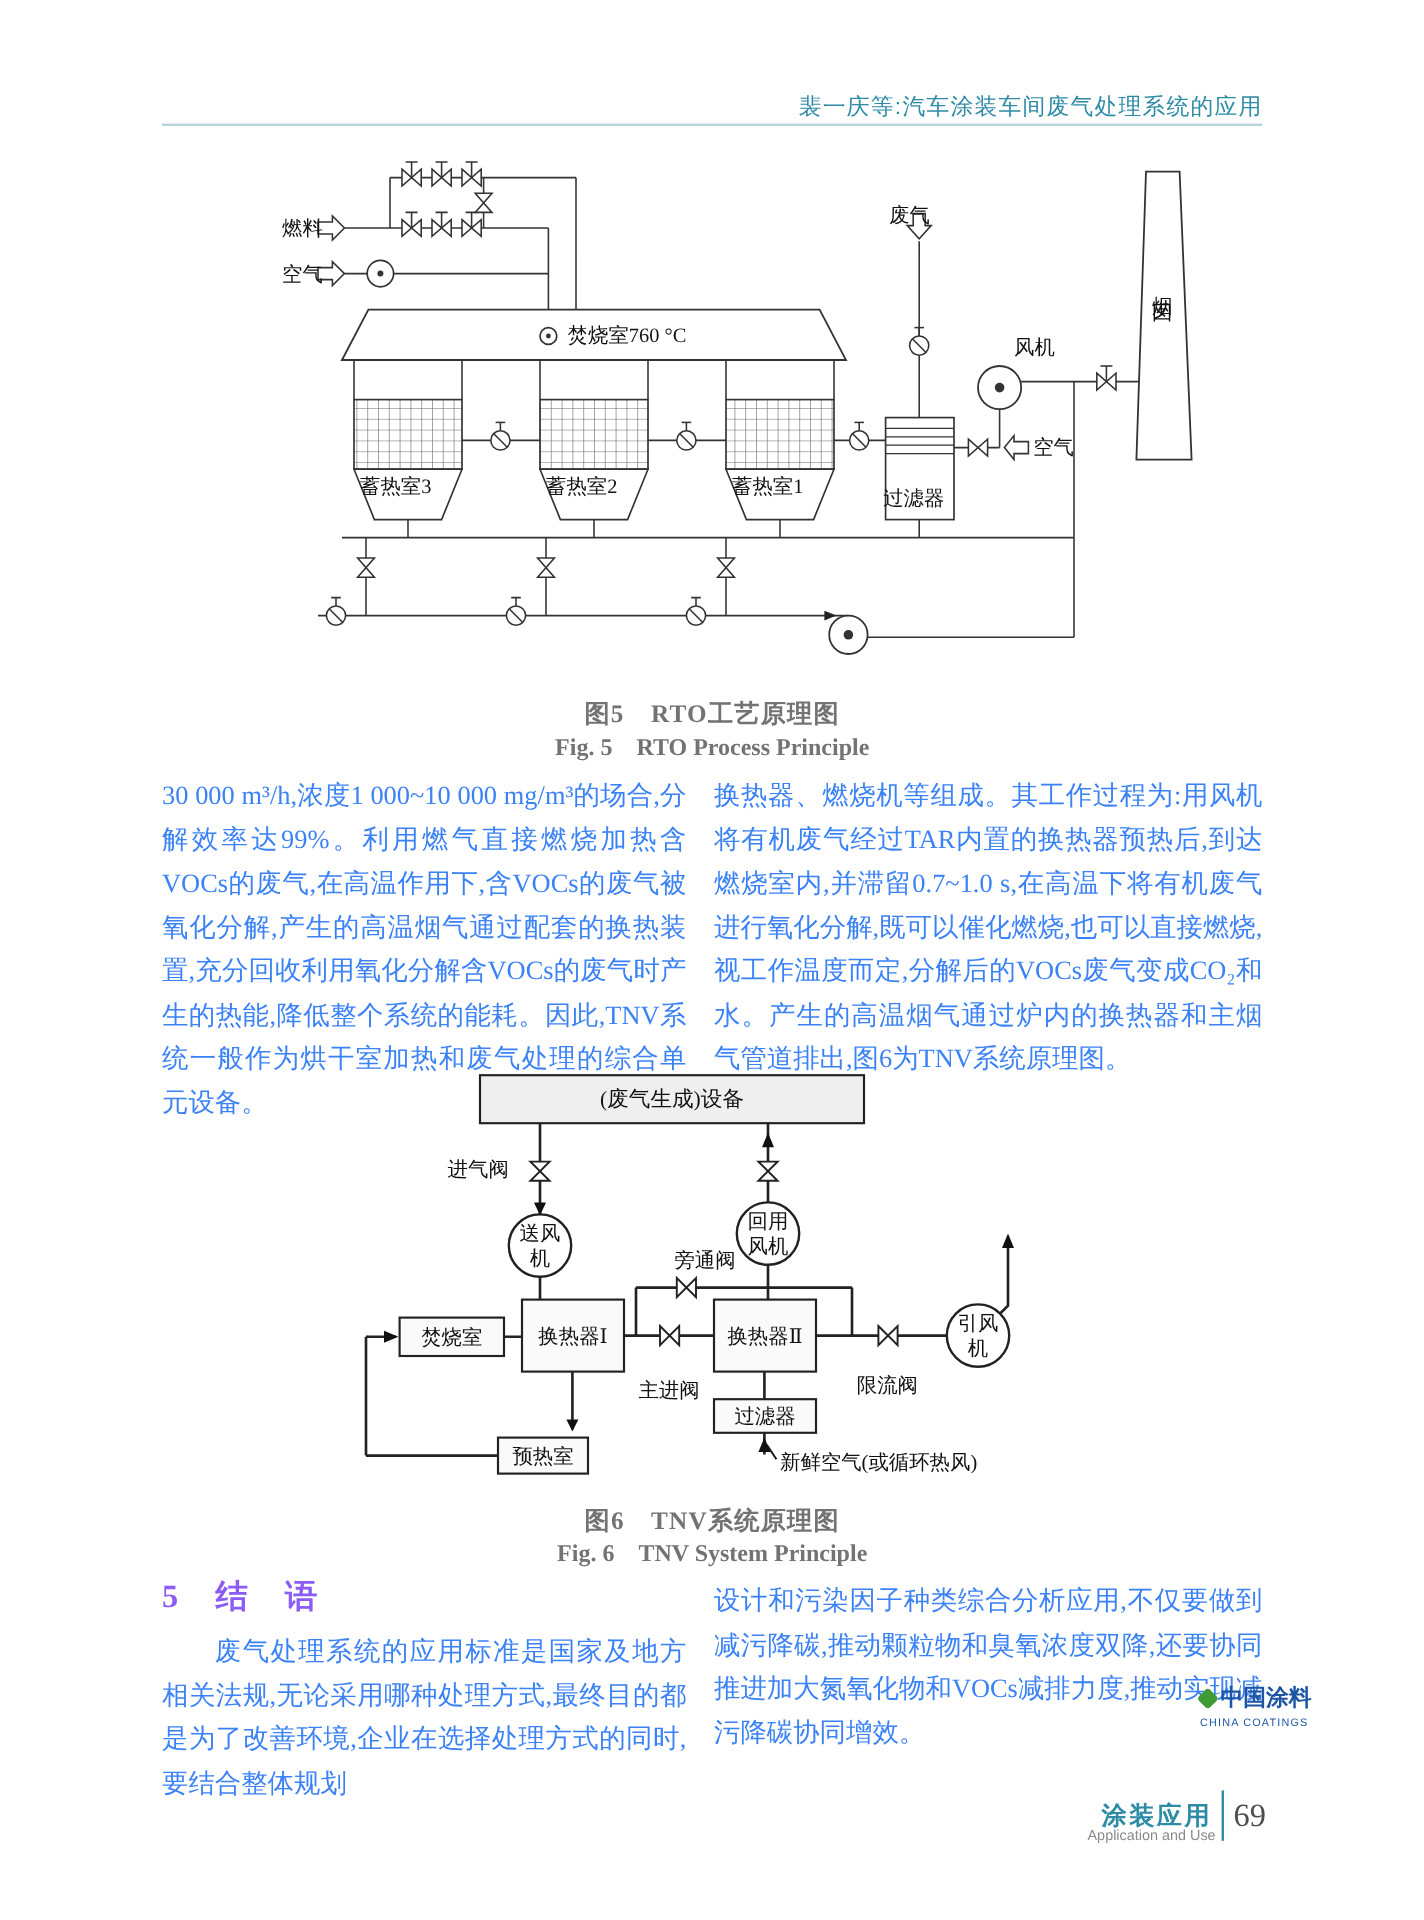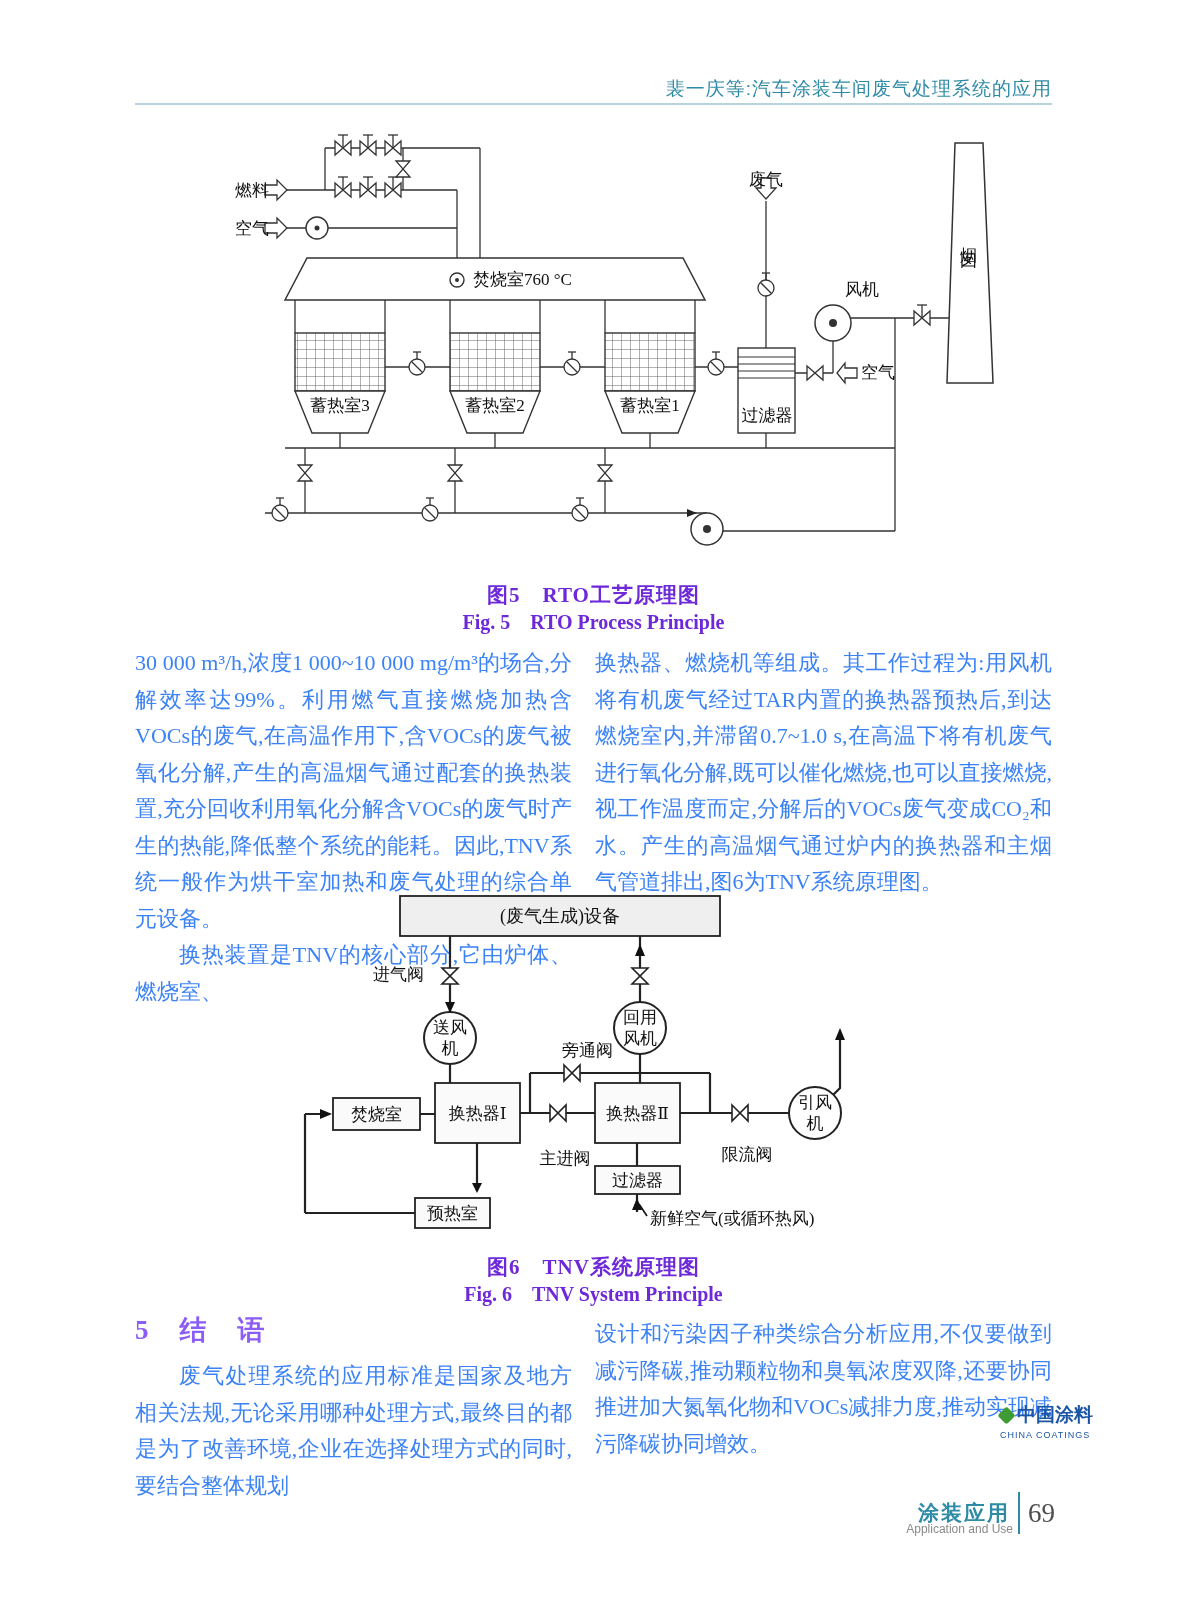--- a/index.html
+++ b/index.html
@@ -7,25 +7,25 @@
   body{font-family:"Liberation Serif","DejaVu Serif",serif}
   .page{position:relative;width:1187px;height:1600px;background:#fff;overflow:hidden;margin:0 auto}
 
   .running-title{position:absolute;top:76px;right:135px;font-size:19px;color:#2e8ba6;
     font-family:Liberation Sans, sans-serif;letter-spacing:1px}
   .header-rule{position:absolute;left:135px;top:103px;width:917px;height:2px;background:#b7d4dd}
 
   .fig{position:absolute}
   .fig svg{position:absolute;left:0;top:0}
   .diag-label{position:absolute;font-size:17px;line-height:21px;color:#111;white-space:pre-line}
-  .diag-label.center{text-align:center}
+  .diag-label.center{}
   .flexc{display:flex;align-items:center;justify-content:center;text-align:center}
   .vertical{writing-mode:vertical-rl;letter-spacing:5px}
 
-  .caption{position:absolute;left:135px;width:917px;text-align:center;font-weight:bold;color:#6d28d9}
+  .caption{position:absolute;left:135px;width:917px;text-align:center;font-weight:bold;color:#737373}
   .caption.cn{font-size:21px;letter-spacing:1px}
   .caption.en{font-size:20px}
 
   .col{position:absolute;font-size:22px;line-height:36.5px;text-align:justify;color:#3b82f6}
   .col p.indent{text-indent:2em}
 
   .sec-heading{position:absolute;left:135px;top:1312px;font-size:27px;font-weight:bold;color:#8b5cf6;letter-spacing:2px}
 
   .brand{position:absolute;left:1000px;top:1402px;width:120px;text-align:left;
     font-family:"Liberation Sans","DejaVu Sans",sans-serif}
@@ -167,21 +167,20 @@
     <div class="diag-label center" style="left:385px;top:262px;width:80px">蓄热室1</div>
     <div class="diag-label center" style="left:511px;top:272px;width:62px">过滤器</div>
     <div class="diag-label" style="left:636px;top:229px">空气</div>
   </div>
 
   <div class="caption cn" style="top:581px">图5　RTO工艺原理图</div>
   <div class="caption en" style="top:609px">Fig. 5　RTO Process Principle</div>
 
   <div class="col" style="left:135px;top:645px;width:437px">
     <p>30 000 m³/h,浓度1 000~10 000 mg/m³的场合,分解效率达99%。利用燃气直接燃烧加热含VOCs的废气,在高温作用下,含VOCs的废气被氧化分解,产生的高温烟气通过配套的换热装置,充分回收利用氧化分解含VOCs的废气时产生的热能,降低整个系统的能耗。因此,TNV系统一般作为烘干室加热和废气处理的综合单元设备。</p>
-    <p class="indent">换热装置是TNV的核心部分,它由炉体、燃烧室、</p>
   </div>
   <div class="col" style="left:595px;top:645px;width:457px">
     <p>换热器、燃烧机等组成。其工作过程为:用风机将有机废气经过TAR内置的换热器预热后,到达燃烧室内,并滞留0.7~1.0 s,在高温下将有机废气进行氧化分解,既可以催化燃烧,也可以直接燃烧,视工作温度而定,分解后的VOCs废气变成CO₂和水。产生的高温烟气通过炉内的换热器和主烟气管道排出,图6为TNV系统原理图。</p>
   </div>
 
   <div class="fig" style="left:290px;top:888px;width:780px;height:360px">
     <svg width="780" height="360" viewBox="0 0 780 360">
       <defs>
         <g id="valveH2" fill="#fff" stroke="#222" stroke-width="1.6">
           <path d="M-8,-8 L8,8 L8,-8 L-8,8 Z"></path>

